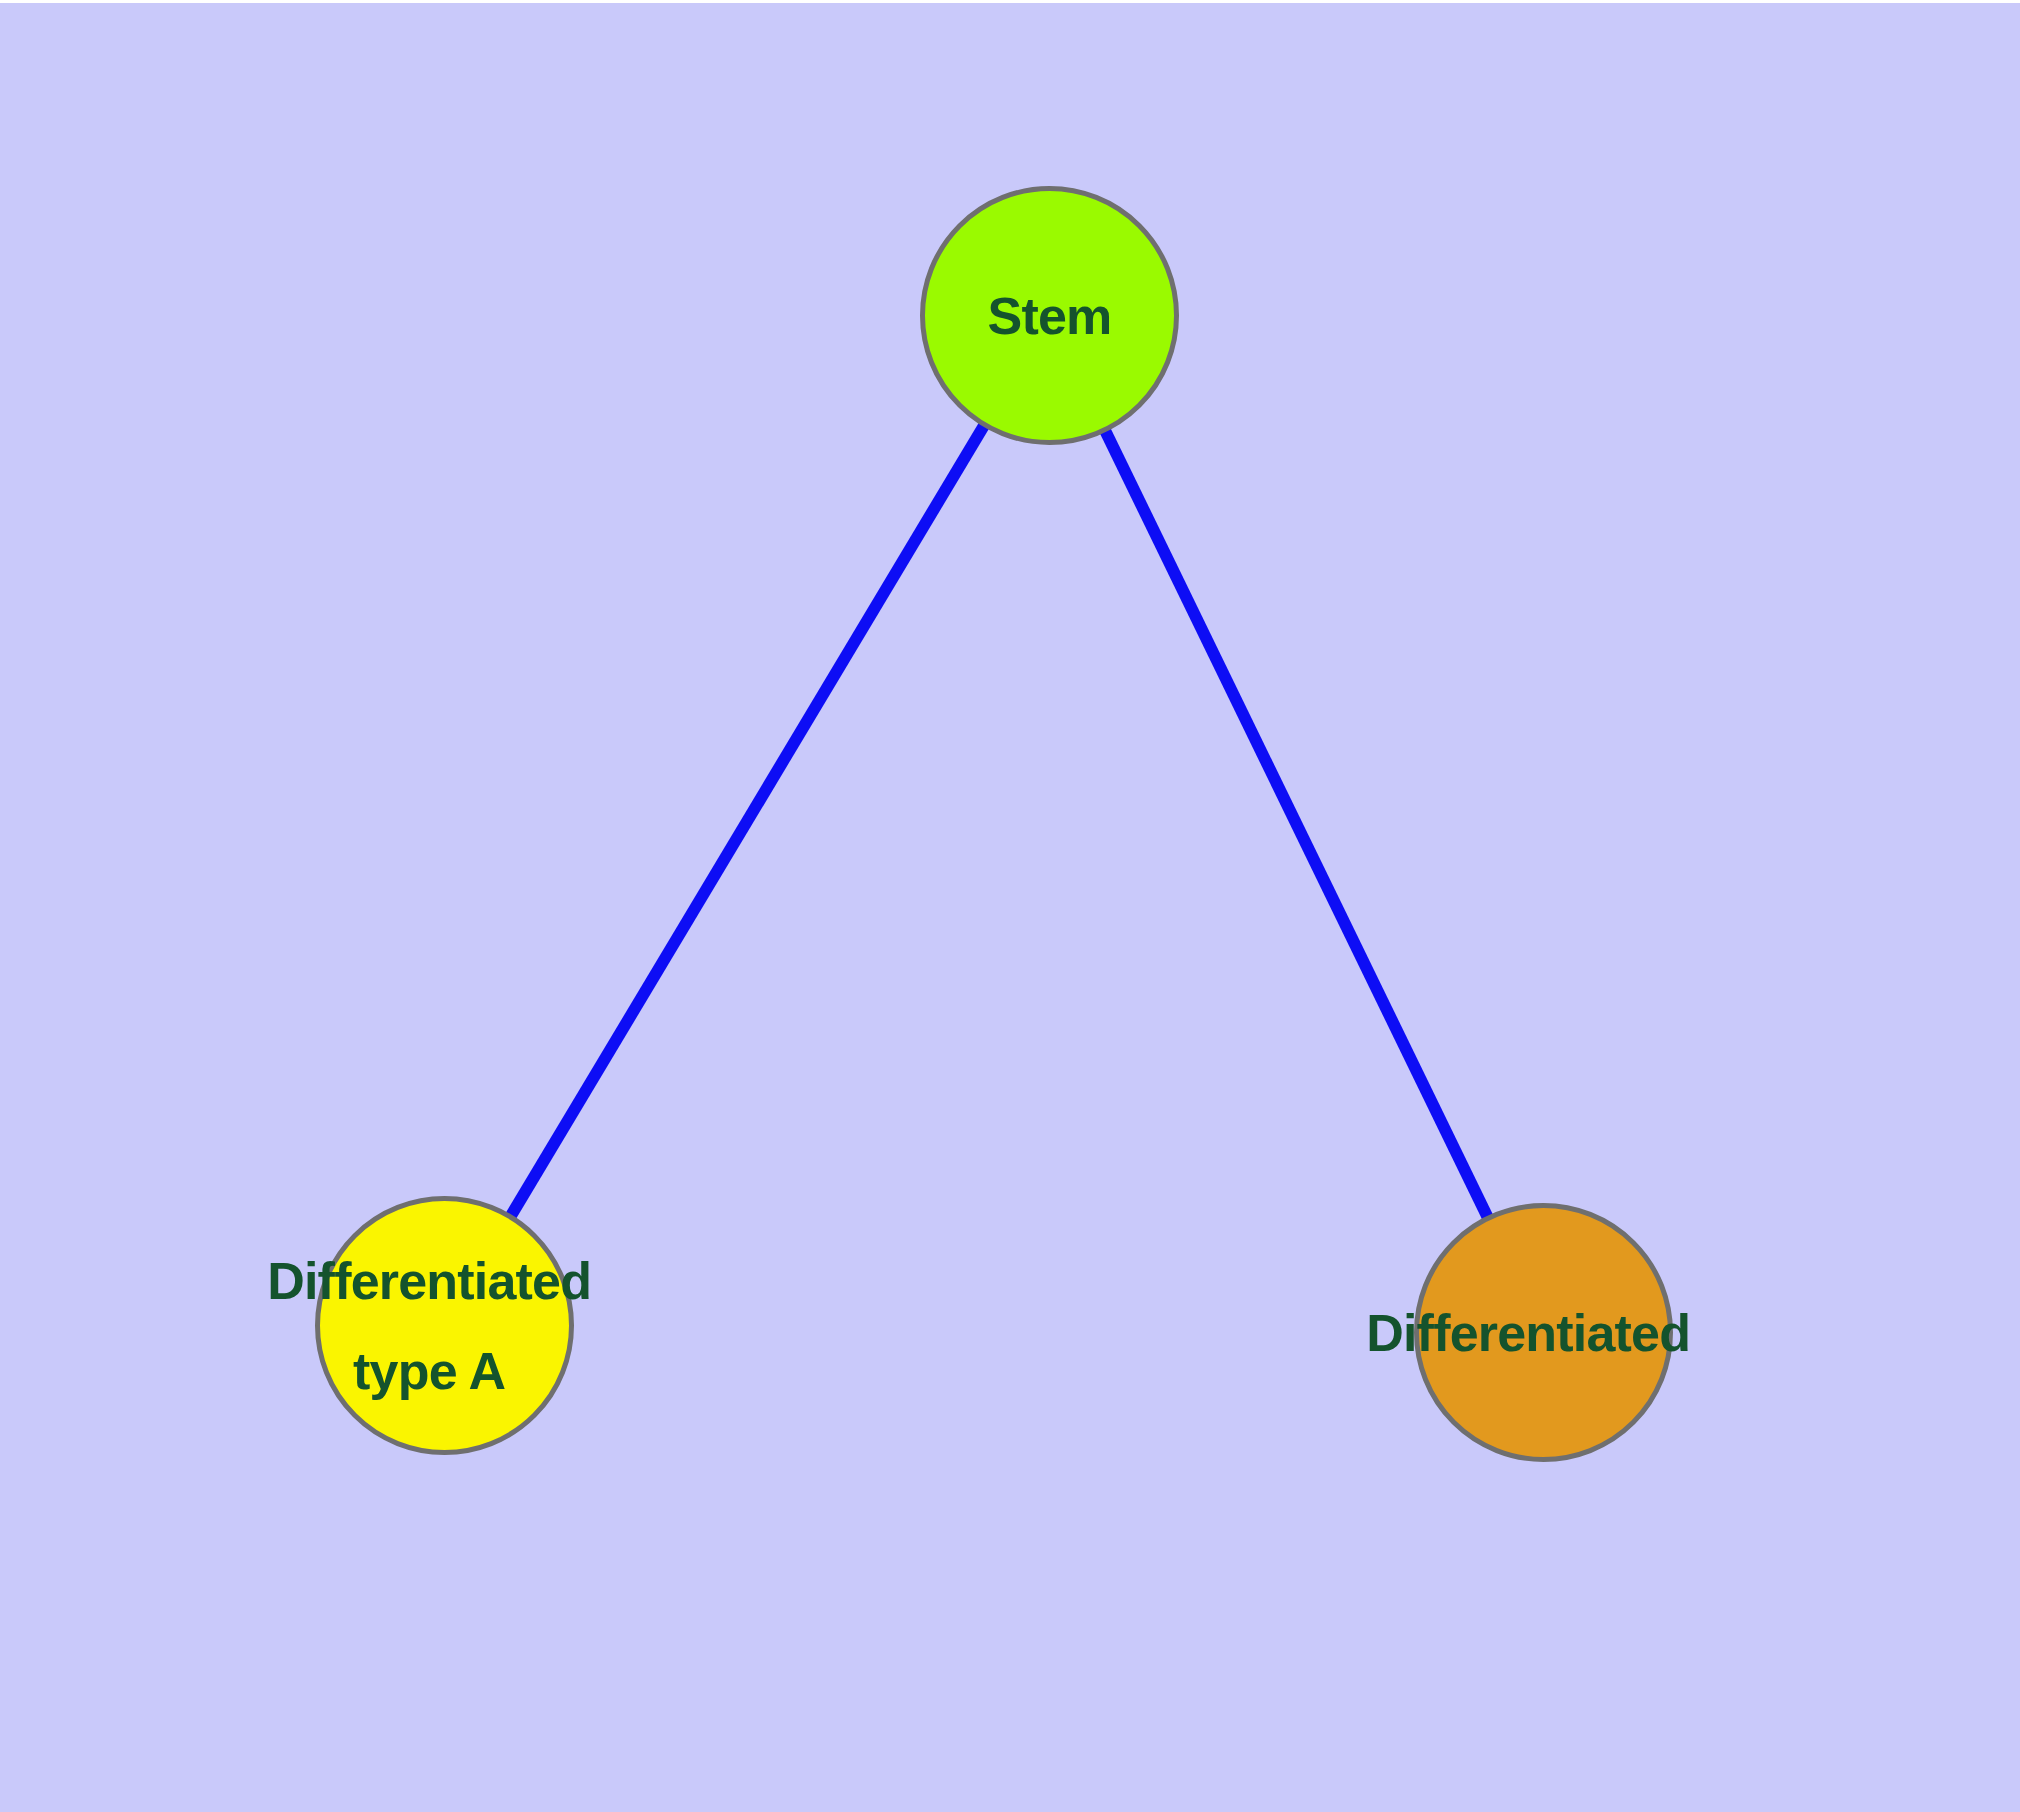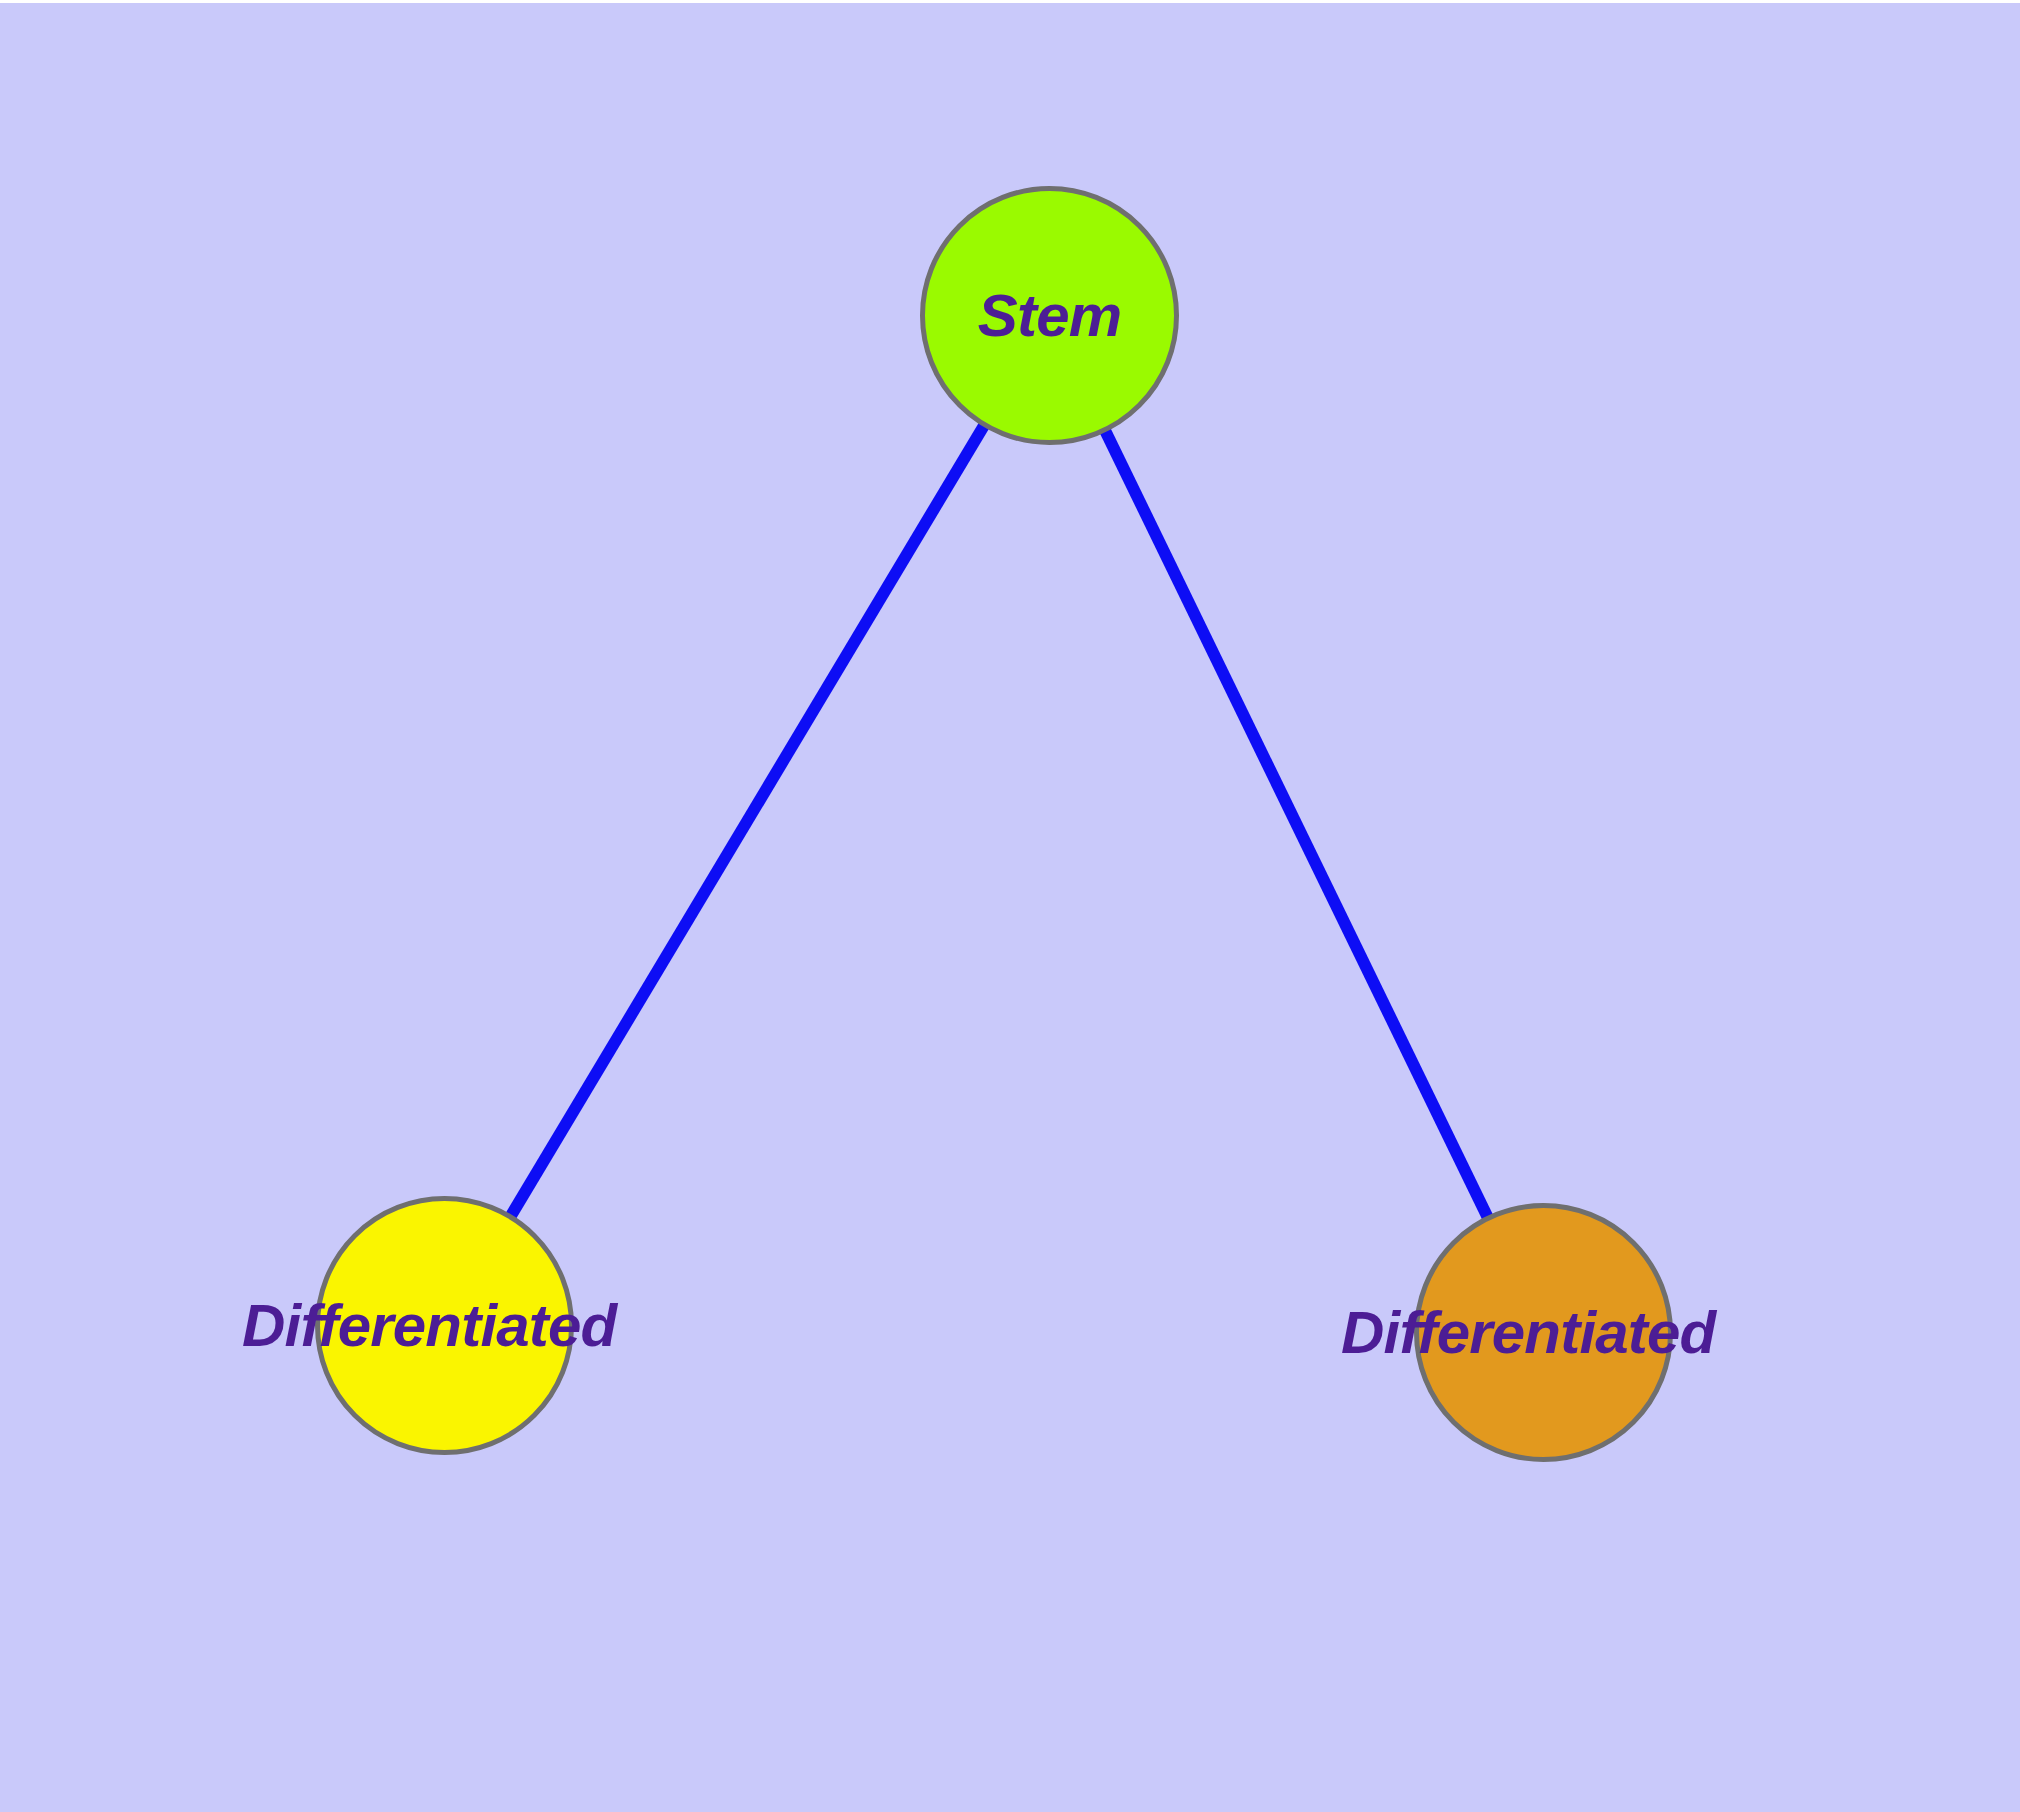--- a/index.html
+++ b/index.html
@@ -36,26 +36,25 @@
     z-index: 2;
   }
   .node-label {
     position: absolute;
     left: 50%;
     top: 50%;
     transform: translate(-50%, -50%);
     white-space: nowrap;
     text-align: center;
     font-weight: bold;
-    font-size: 60px;
+    font-size: 52px;
     line-height: 90px;
     letter-spacing: -0.8px;
-    color: #4c1d95;
+    color: #14532d;
     z-index: 3;
-    font-style: italic;
   }
   .node-label .lbl-line {
     display: block;
   }
   
   .node-label.nudge-left {
     transform: translate(calc(-50% - 15.3px), -50%);
   }
 </style>
 </head>
@@ -72,20 +71,21 @@
 
   <div class="node" style="left: 920px; top: 186px; width: 259px; height: 259px; background: rgb(154, 250, 0); border: 5.1px solid rgb(111, 111, 111);">
     <div class="node-label">
       <span class="lbl-line">Stem</span>
     </div>
   </div>
 
   <div class="node" style="left: 315px; top: 1196px; width: 259px; height: 259px; background: rgb(250, 245, 0); border: 5.1px solid rgb(111, 111, 111);">
     <div class="node-label nudge-left">
       <span class="lbl-line">Differentiated</span>
+      <span class="lbl-line">type A</span>
     </div>
   </div>
 
   <div class="node" style="left: 1414px; top: 1203px; width: 259px; height: 259px; background: rgb(226, 153, 30); border: 5.1px solid rgb(111, 111, 111);">
     <div class="node-label nudge-left">
       <span class="lbl-line">Differentiated</span>
     </div>
   </div>
 
 </div>

